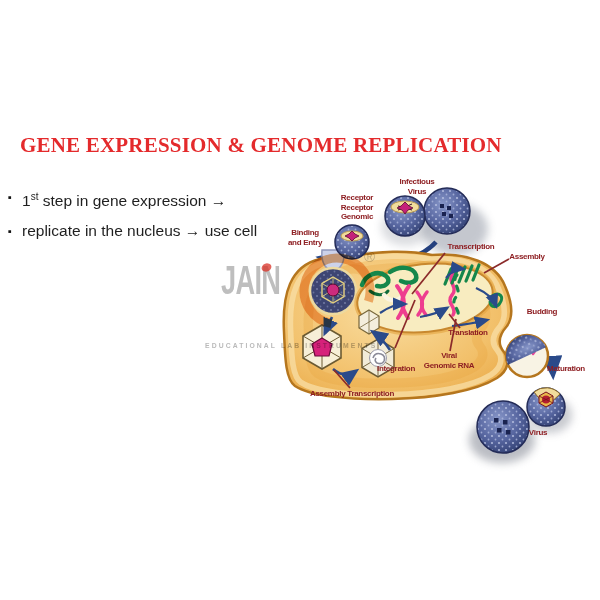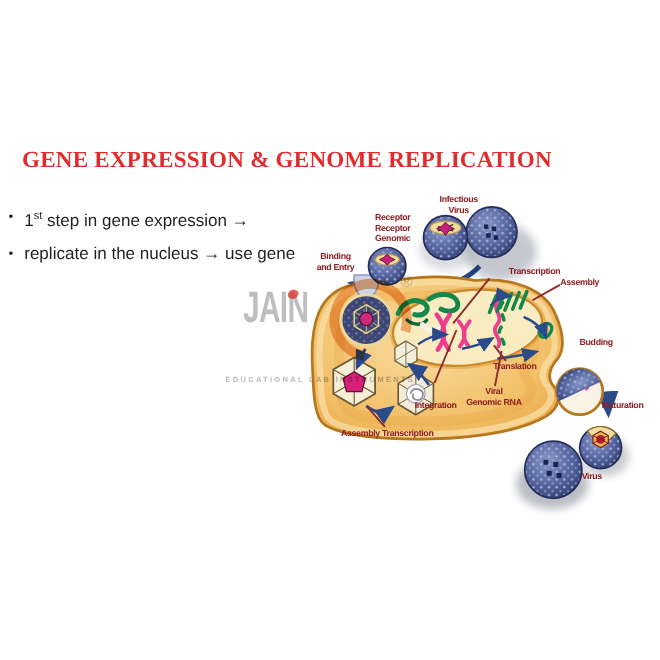--- a/index.html
+++ b/index.html
@@ -37,21 +37,21 @@
 
   <div class="title">GENE EXPRESSION &amp; GENOME REPLICATION</div>
 
   <div class="bullets">
     <div class="bullet">
       <span class="marker">▪</span>
       <div><span>1</span><sup>st</sup><span> step in gene expression →</span></div>
     </div>
     <div class="bullet">
       <span class="marker">▪</span>
-      <div>replicate in the nucleus → use gene</div>
+      <div>replicate in the nucleus → use cell</div>
     </div>
   </div>
 
   <svg width="600" height="600" viewBox="0 0 600 600">
     <defs>
       <radialGradient id="vg" cx="40%" cy="35%" r="75%">
         <stop offset="0%" stop-color="#8796c8"></stop>
         <stop offset="55%" stop-color="#56659f"></stop>
         <stop offset="100%" stop-color="#2c3a6b"></stop>
       </radialGradient>
@@ -238,21 +238,21 @@
   </div>
   <div class="dlabel" style="left:357px;top:193px">
     <div>Receptor</div>
     <div>Receptor</div>
     <div>Genomic</div>
   </div>
   <div class="dlabel" style="left:305px;top:228px">
     <div>Binding</div>
     <div>and Entry</div>
   </div>
-  <div class="dlabel" style="left:486px;top:242px">Transcription</div>
+  <div class="dlabel" style="left:471px;top:242px">Transcription</div>
   <div class="dlabel" style="left:527px;top:252px">Assembly</div>
   <div class="dlabel" style="left:542px;top:307px">Budding</div>
   <div class="dlabel" style="left:468px;top:328px">Translation</div>
   <div class="dlabel" style="left:396px;top:364px">Integration</div>
   <div class="dlabel" style="left:449px;top:351px">
     <div>Viral</div>
     <div>Genomic RNA</div>
   </div>
   <div class="dlabel" style="left:352px;top:389px">Assembly Transcription</div>
   <div class="dlabel" style="left:566px;top:364px">Maturation</div>

